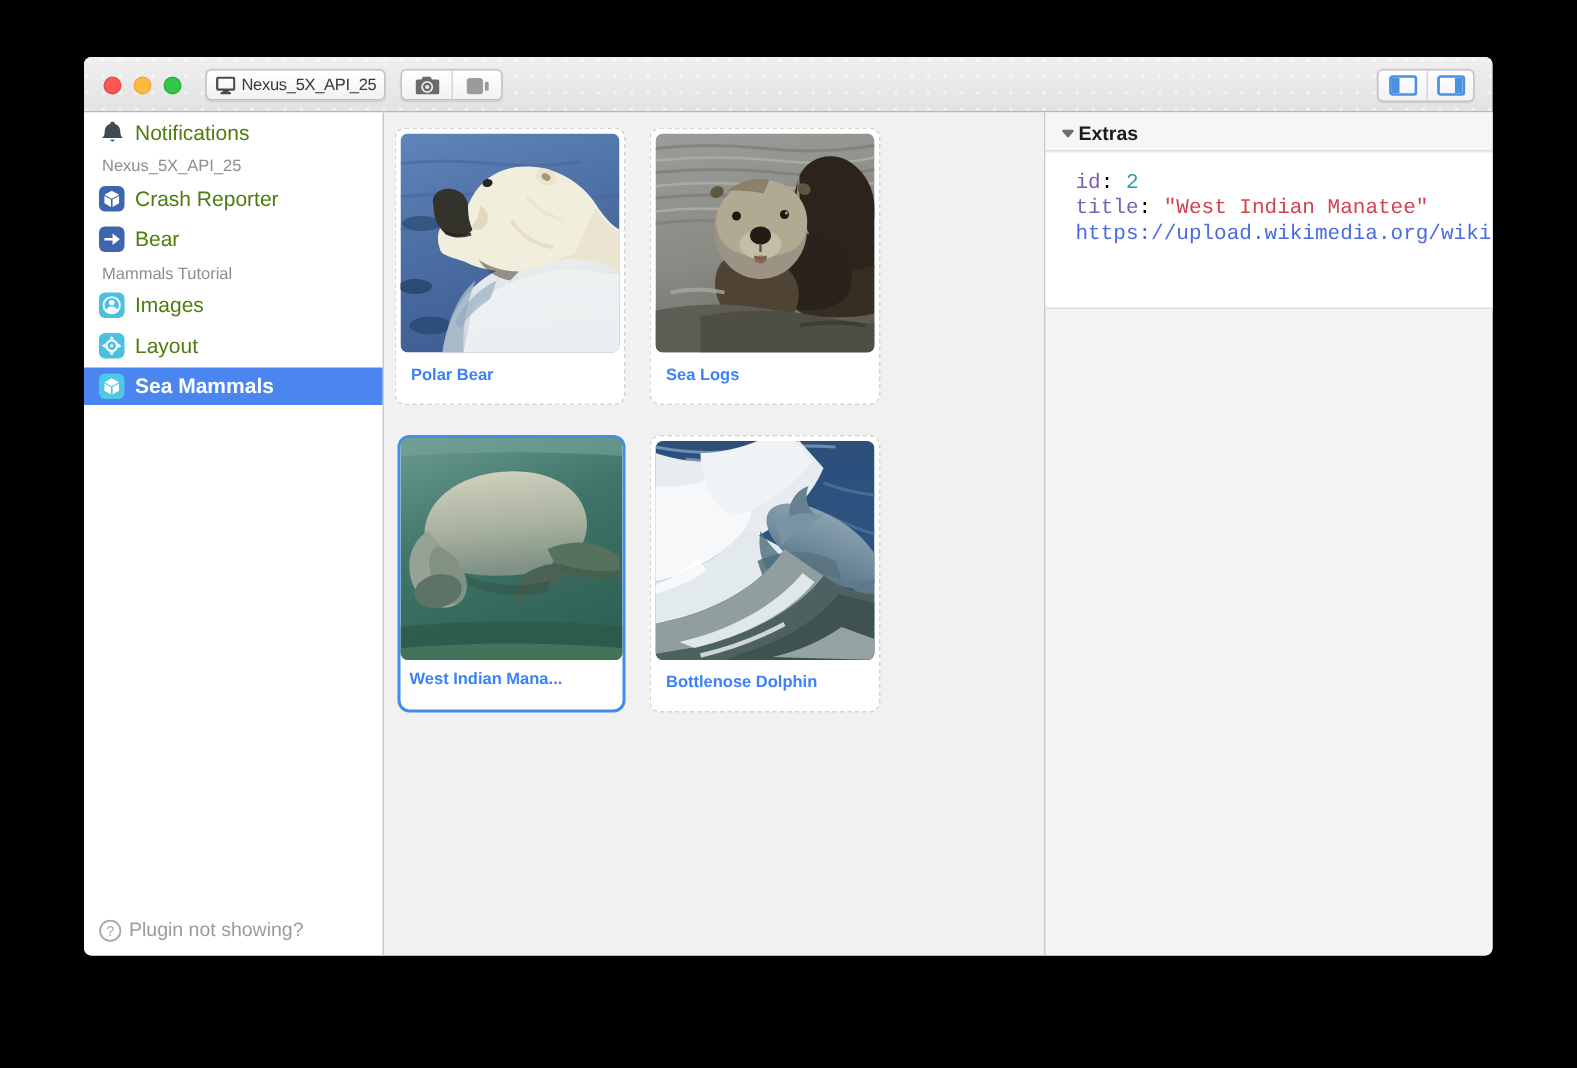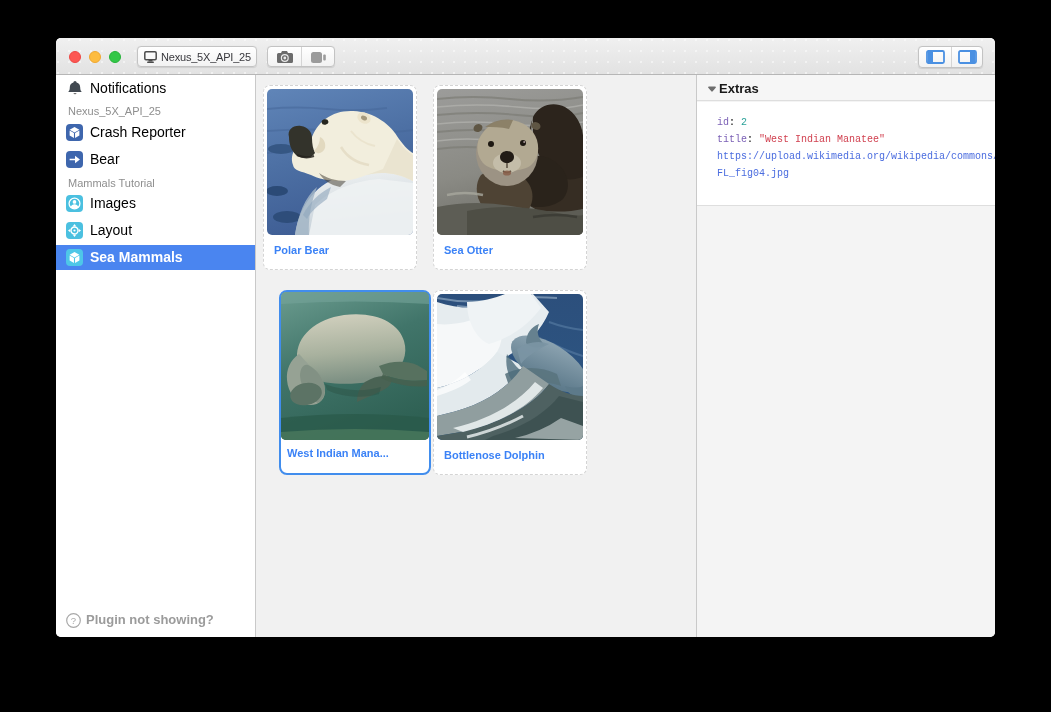--- a/index.html
+++ b/index.html
@@ -7,33 +7,33 @@
   body{font-family:"Liberation Sans",sans-serif;}
   #win{position:absolute;left:56px;top:38px;width:939px;height:599px;background:#fff;border-radius:5px;overflow:hidden;padding-left:47px;}
   #toolbar{position:absolute;left:0;top:0;width:939px;height:37px;background:linear-gradient(#f1f1f1,#e2e2e2);border-bottom:1px solid #b6b6b6;background-image:radial-gradient(circle at 2px 2px, rgba(251,251,251,0.6) 1px, rgba(0,0,0,0) 1.5px),linear-gradient(#f0f0f0,#e2e2e2);background-size:11px 11px,100% 100%;}
   .light{position:absolute;top:13px;width:12px;height:12px;border-radius:50%;}
   #tb-btn{position:absolute;left:81px;top:8px;width:120px;height:21px;background:linear-gradient(#fff,#f2f2f2);border:1px solid #c3c3c3;border-radius:4px;color:#38383d;font-size:11px;display:flex;align-items:center;box-shadow:0 0.5px 1px rgba(0,0,0,0.1);}
   #cam-group{position:absolute;left:211px;top:8px;width:68px;height:21px;background:linear-gradient(#fff,#f2f2f2);border:1px solid #c3c3c3;border-radius:4px;box-shadow:0 0.5px 1px rgba(0,0,0,0.1);}
   #cam-group .div{position:absolute;left:33px;top:0;width:1px;height:19px;background:#d5d5d5;}
   #tog-group{position:absolute;left:862px;top:8px;width:65px;height:22px;background:linear-gradient(#fff,#f2f2f2);border:1px solid #c3c3c3;border-radius:4px;box-shadow:0 0.5px 1px rgba(0,0,0,0.1);}
   #tog-group .div{position:absolute;left:32px;top:0;width:1px;height:20px;background:#d5d5d5;}
   #sidebar{position:absolute;left:0;top:37px;width:200px;height:563px;background:#fff;border-right:1px solid #c9c9c9;}
-  .srow{position:absolute;left:0;width:199px;height:25px;font-size:14px;color:#000000;}
+  .srow{position:absolute;left:0;width:199px;height:25px;font-size:14px;color:#4d7c0f;}
   .srow .txt{position:absolute;left:34px;top:4px;}
   .slabel{position:absolute;left:12px;font-size:11px;color:#8e8e8e;}
   .sicon{position:absolute;left:10px;top:4px;width:17px;height:17px;border-radius:4px;}
   #main{position:absolute;left:200px;top:37px;width:440px;height:563px;background:#f1f1f1;}
   .card{position:absolute;width:154px;height:185px;background:#fff;border:1px dashed #d4d4d4;border-radius:7px;padding:3px;}
   .card .title{font-weight:bold;font-size:11px;color:#3b82f6;margin:9px 0 0 7px;white-space:nowrap;overflow:hidden;}
   .card svg{border-radius:5px;display:block;}
   #card3{border:2px solid #418ded;padding:0px;border-radius:8px;width:152px;height:185px;}
   #card3 .title{margin:7px 0 0 6px;}
   #extras{position:absolute;left:640px;top:37px;width:357px;height:563px;background:#f4f4f4;border-left:1px solid #c9c9c9;}
   #exhead{position:absolute;left:0;top:0;width:299px;height:26px;background:#f6f6f6;border-bottom:1px solid #dedede;font-size:13px;font-weight:bold;color:#1a1a1a;}
-  #exjson{position:absolute;left:0;top:27px;width:299px;height:104px;background:#fff;border-bottom:1px solid #dedede;font-family:"Liberation Mono",monospace;font-size:10px;line-height:17px;padding:12px 0 0 20px;white-space:nowrap;overflow:hidden;}
+  #exjson{position:absolute;left:0;top:27px;width:299px;height:104px;background:#fff;border-bottom:1px solid #dedede;font-family:"Liberation Mono",monospace;font-size:14px;line-height:17px;padding:12px 0 0 20px;white-space:nowrap;overflow:hidden;}
   .k{color:#7a5fb5;}.n{color:#2aa198;}.s{color:#d14150;}.u{color:#4a6cdf;}
 </style>
 </head>
 <body>
 <div id="win">
   <div id="toolbar">
     <div class="light" style="left:13px;background:#fc5753;border:1px solid #ee4744;"></div>
     <div class="light" style="left:33px;background:#fdbc40;border:1px solid #f0a832;"></div>
     <div class="light" style="left:53px;background:#33c748;border:1px solid #27b33a;"></div>
     <div id="tb-btn">
@@ -128,21 +128,21 @@
           <path d="M21 8.5 L13 13 L13 22 L21 17.5 Z" fill="#fff"></path>
         </svg>
       </div>
       <span class="txt">Sea Mammals</span>
     </div>
     <div class="srow" style="top:533px;color:#9b9b9b;font-size:13px;">
       <svg width="15" height="15" viewBox="0 0 15 15" style="position:absolute;left:10px;top:5px;">
         <circle cx="7.5" cy="7.5" r="6.8" fill="none" stroke="#a8a8a8" stroke-width="1.2"></circle>
         <text x="7.5" y="11" font-size="9.5" text-anchor="middle" fill="#a8a8a8" font-family="Liberation Sans">?</text>
       </svg>
-      <span class="txt" style="left:30px;font-weight:bold;">Plugin not showing?</span>
+      <span class="txt" style="left:30px;">Plugin not showing?</span>
     </div>
   </div>
   <div id="main">
     <div class="card" style="left:7px;top:10px;">
       <svg width="146" height="146" viewBox="0 0 146 146">
         <defs>
           <linearGradient id="pbw" x1="0" y1="0" x2="0.3" y2="1">
             <stop offset="0" stop-color="#6085b8"></stop>
               <stop offset="0.5" stop-color="#4d70a4"></stop>
               <stop offset="1" stop-color="#3e5d94"></stop>
@@ -215,23 +215,23 @@
         <circle cx="54" cy="55" r="3" fill="#1d1812"></circle>
         <circle cx="86" cy="54" r="3" fill="#1d1812"></circle>
         <circle cx="87.2" cy="53" r="1" fill="#a99"></circle>
         <ellipse cx="41" cy="39" rx="4.6" ry="3.8" fill="#5f5644" transform="rotate(-25 41 39)"></ellipse>
         <ellipse cx="99" cy="37" rx="4.6" ry="3.8" fill="#5f5644" transform="rotate(20 99 37)"></ellipse>
         <path d="M0 118 Q 40 110 80 118 T 146 120 L 146 146 L 0 146 Z" fill="#5d5d55"></path>
         <path d="M30 122 Q 70 114 110 122 T 146 124 L 146 146 L 30 146 Z" fill="#4c4c44" opacity="0.9"></path>
         <path d="M10 106 Q 28 102 46 106" stroke="#a8a89e" stroke-width="2.5" fill="none" opacity="0.8"></path>
         <path d="M96 128 Q 120 124 140 128" stroke="#3a3a32" stroke-width="2.5" fill="none" opacity="0.8"></path>
       </svg>
-      <div class="title">Sea Otter</div>
-    </div>
-    <div class="card" id="card3" style="left:9px;top:215px;margin-left:14px;">
+      <div class="title">Sea Logs</div>
+    </div>
+    <div class="card" id="card3" style="left:9px;top:215px;">
       <svg width="148" height="148" viewBox="0 0 148 148">
         <defs>
           <linearGradient id="man" x1="0.1" y1="0" x2="0.5" y2="1">
             <stop offset="0" stop-color="#68998c"></stop>
               <stop offset="0.45" stop-color="#41756a"></stop>
               <stop offset="1" stop-color="#2f6154"></stop>
           </linearGradient>
           <linearGradient id="manb" x1="0" y1="0" x2="0.15" y2="1">
             <stop offset="0" stop-color="#d4d2c0"></stop>
               <stop offset="0.6" stop-color="#a8b19e"></stop>
@@ -300,16 +300,15 @@
     <div id="exhead">
       <svg width="8" height="6" viewBox="0 0 8 6" style="position:absolute;left:11px;top:11px;">
           <path d="M0.8 0.5 L7.2 0.5 A0.7 0.7 0 0 1 7.7 1.7 L4.7 5.2 A0.9 0.9 0 0 1 3.3 5.2 L0.3 1.7 A0.7 0.7 0 0 1 0.8 0.5 Z" fill="#6e6e6e"></path>
         </svg>
       <span style="position:absolute;left:22px;top:6px;">Extras</span>
     </div>
     <div id="exjson">
       <div><span class="k">id</span>: <span class="n">2</span></div>
       <div><span class="k">title</span>: <span class="s">"West Indian Manatee"</span></div>
       <div><span class="u">https://upload.wikimedia.org/wikipedia/commons/thumb</span></div>
-      <div><span class="u">FL_fig04.jpg</span></div>
     </div>
   </div>
 </div>
 
 </body></html>

